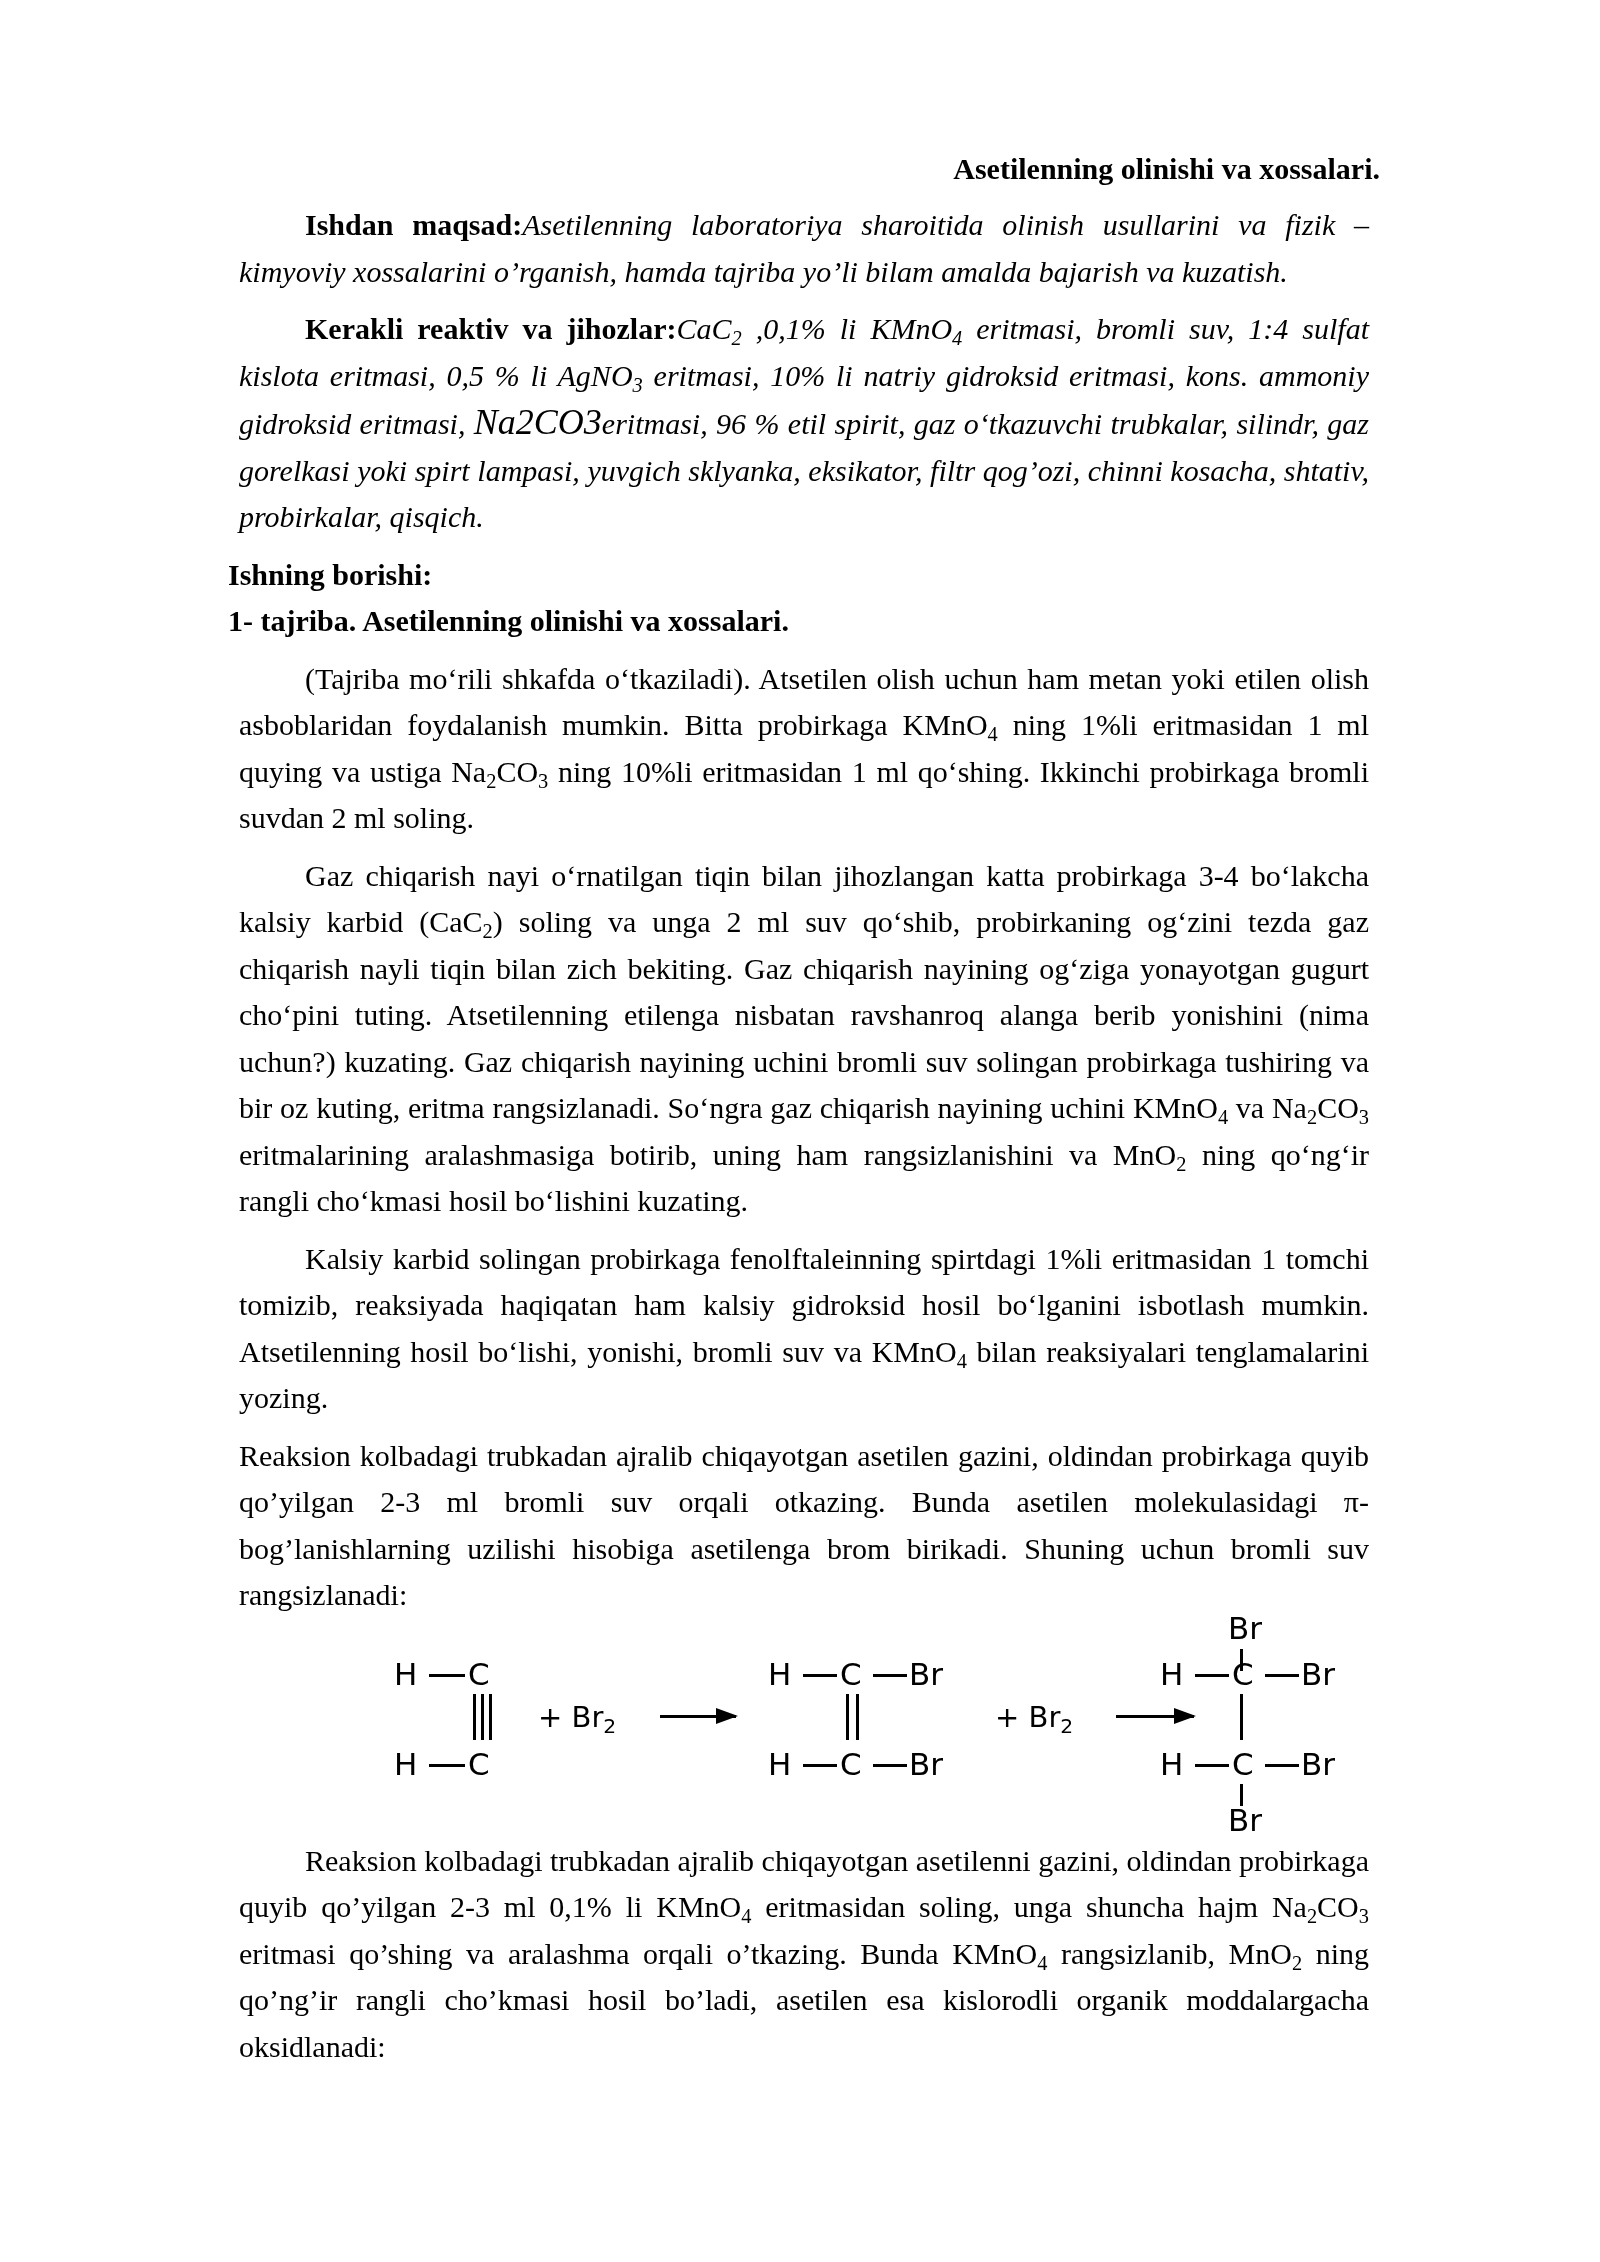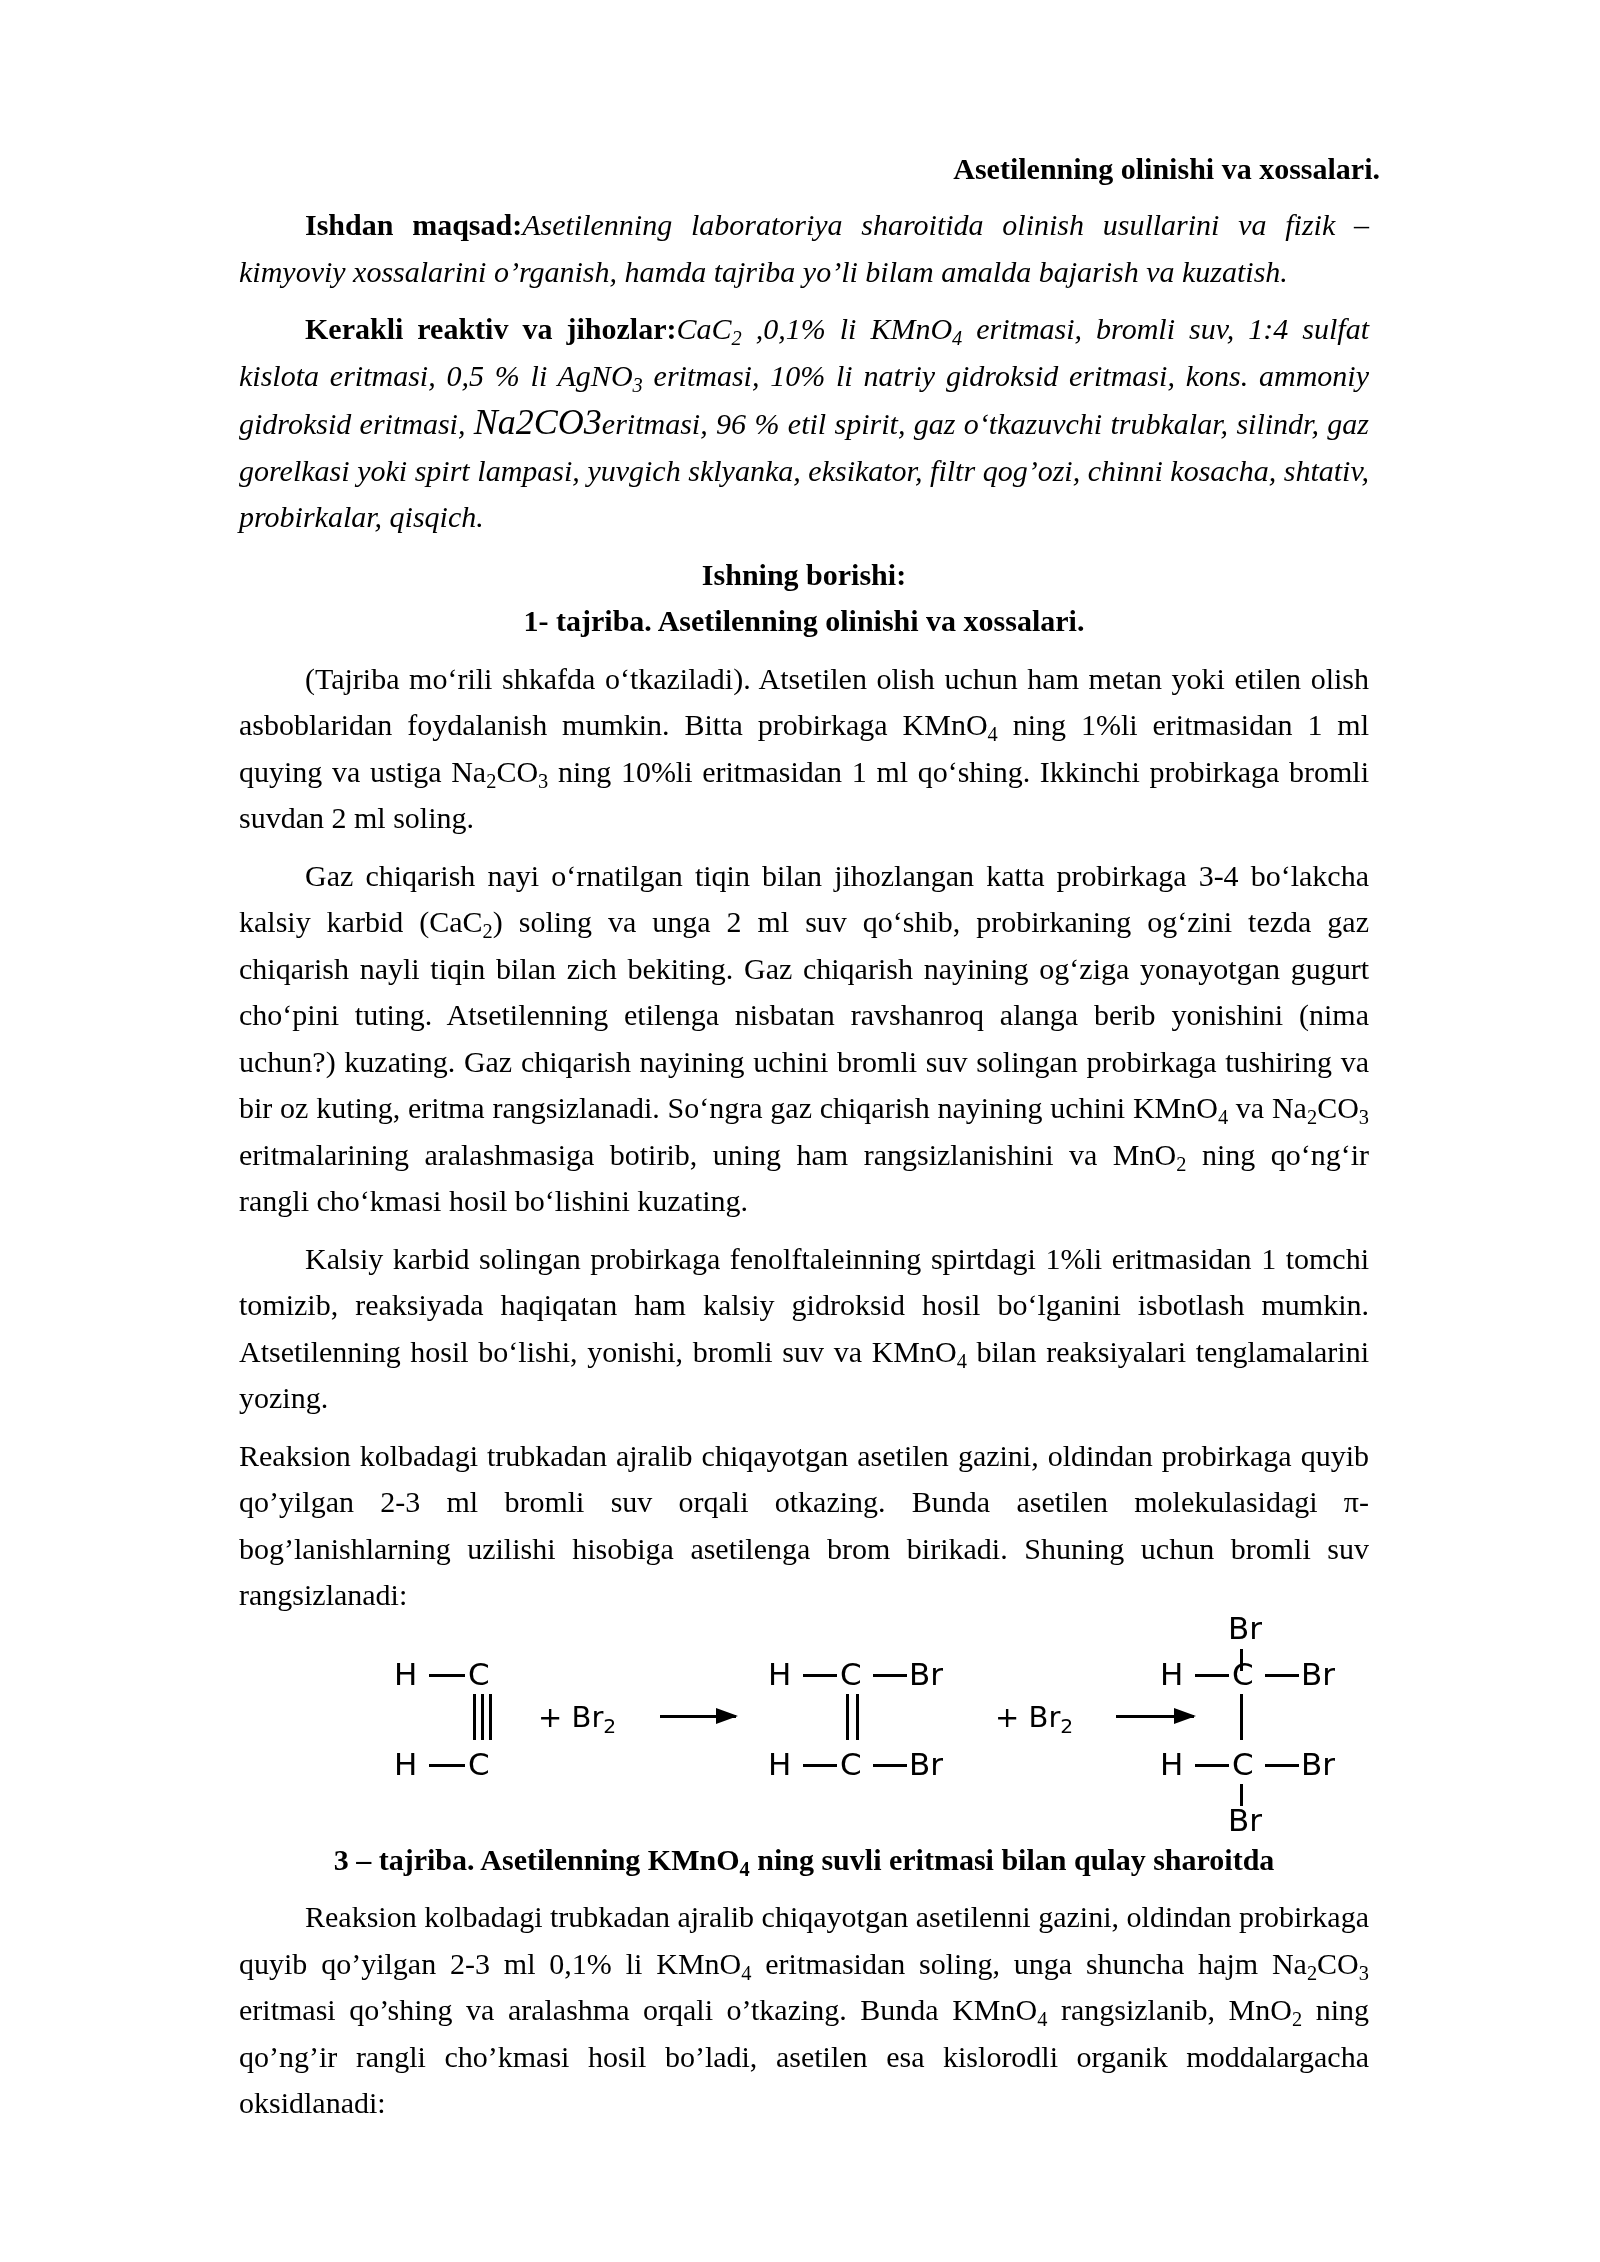--- a/index.html
+++ b/index.html
@@ -35,21 +35,20 @@
     line-height: 46.5px;
     text-align: justify;
     text-indent: 66px;
   }
   p.para.noindent { text-indent: 0; }
   p.italic {
     font-style: italic;
   }
   .lead { font-weight: bold; font-style: normal; }
   .center-bold {
-    text-align: center;
     font-weight: bold;
     font-size: 30px;
     line-height: 46.5px;
     text-indent: 0;
     margin: 0;
   }
   sub {
     font-size: 0.68em;
     vertical-align: -0.28em;
     line-height: 0;
@@ -175,17 +174,16 @@
     <span class="vbond" style="left:1012px; top:57px; height:46px;"></span>
     <span class="atom" style="left:932px; top:112px;">H</span>
     <span class="hbond" style="left:967px; top:127px; width:34px;"></span>
     <span class="atom" style="left:1004px; top:112px;">C</span>
     <span class="hbond" style="left:1037px; top:127px; width:34px;"></span>
     <span class="atom" style="left:1073px; top:112px;">Br</span>
     <span class="vbond" style="left:1012px; top:147px; height:22px;"></span>
     <span class="atom" style="left:1000px; top:168px;">Br</span>
   </div>
 
-  <p class="center-bold" style="margin-top:10px;"><span>3 – tajriba. Asetilenning KMnO</span><sub>4</sub><span> ning suvli eritmasi bilan qulay sharoitda</span></p>
 
   <p class="para"><span>Reaksion kolbadagi trubkadan ajralib chiqayotgan asetilenni gazini, oldindan probirkaga quyib qo’yilgan 2-3 ml 0,1% li KMnO</span><sub>4</sub><span>  eritmasidan soling, unga shuncha hajm Na</span><sub>2</sub><span>CO</span><sub>3</sub><span> eritmasi qo’shing va aralashma orqali o’tkazing. Bunda KMnO</span><sub>4</sub><span> rangsizlanib, MnO</span><sub>2</sub><span> ning qo’ng’ir rangli cho’kmasi hosil bo’ladi, asetilen esa kislorodli organik moddalargacha oksidlanadi:</span></p>
 
 </div>
 
 </body></html>

